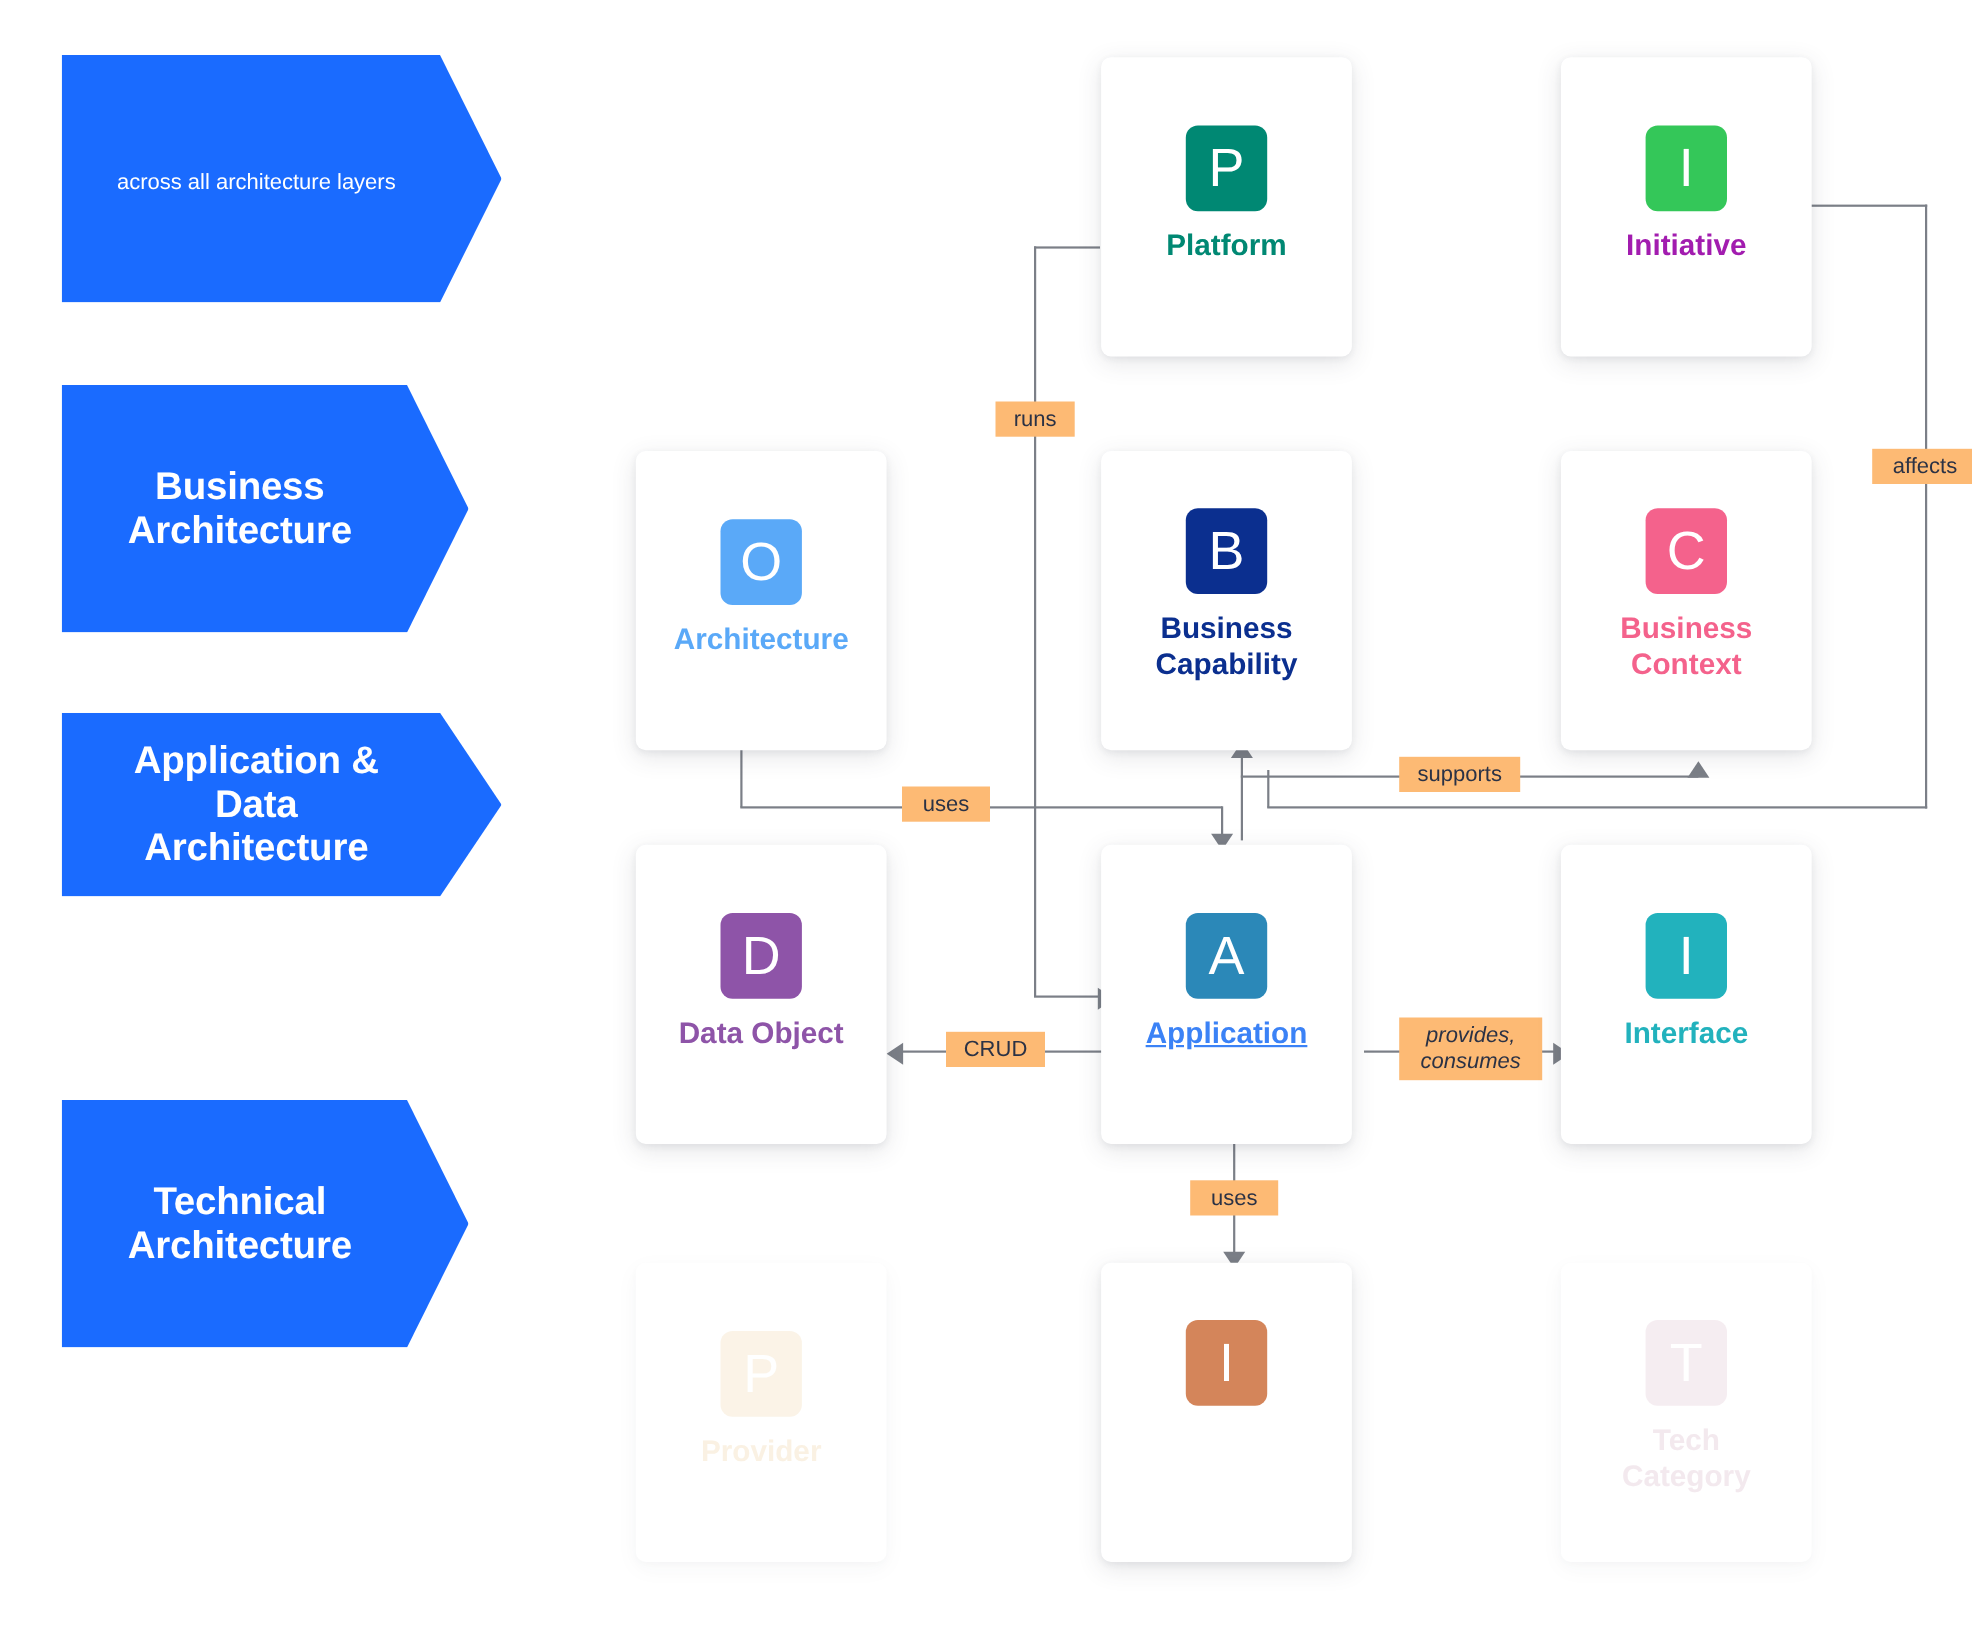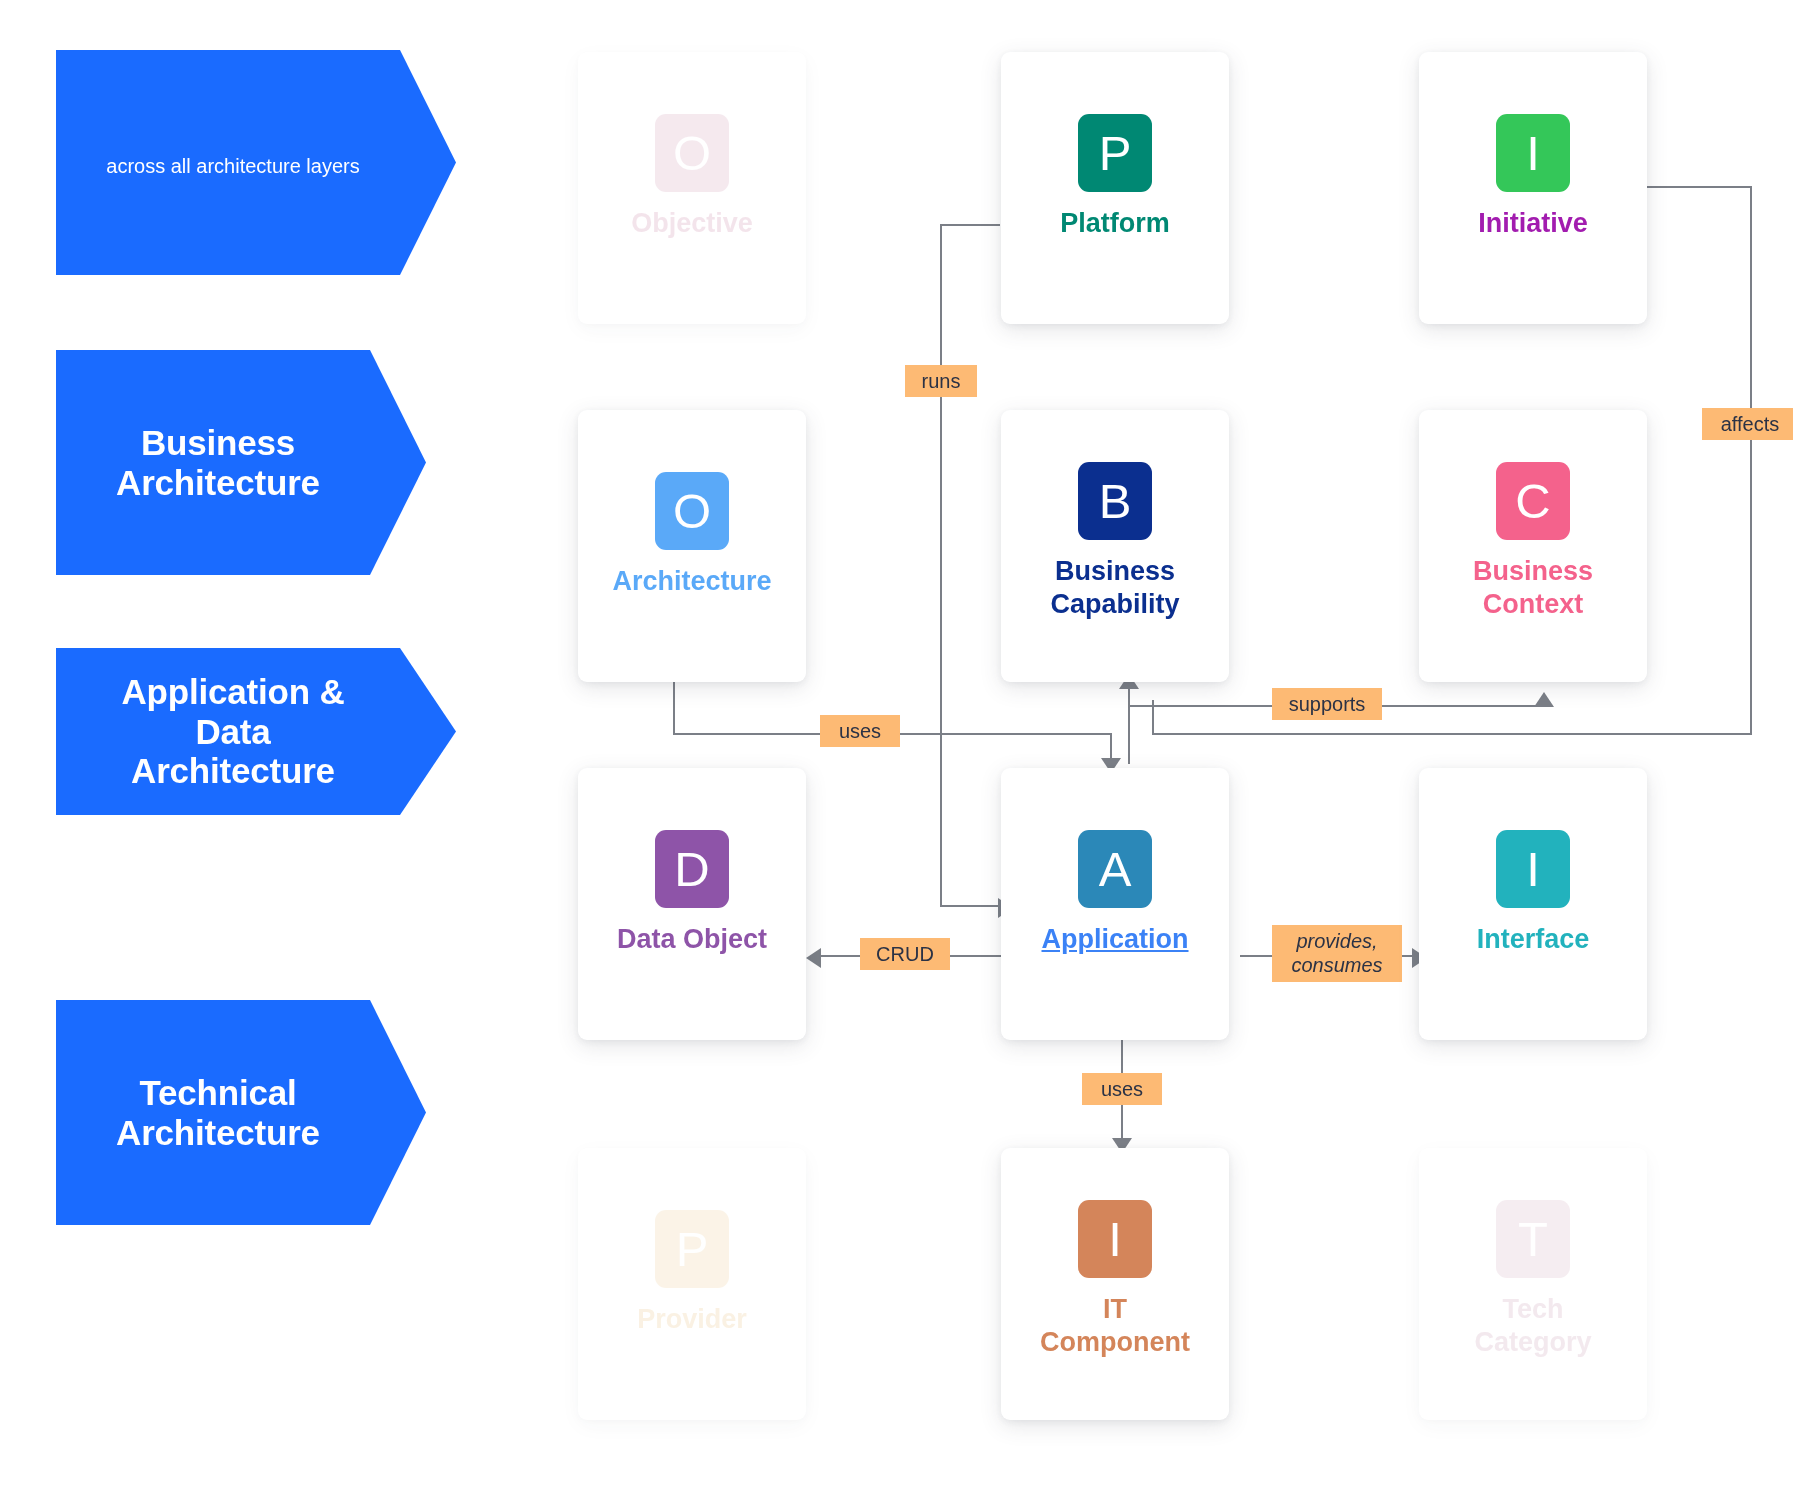--- a/index.html
+++ b/index.html
@@ -154,26 +154,20 @@
 
   <div class="conn h" style="left:1240px;top:955px;width:182px;"></div>
   <div class="arrow right" style="left:1412px;top:948px;"></div>
   <div class="elabel" style="left: 1272px; top: 925px; width: 130px; white-space: pre-line; font-style: italic;">provides,
 consumes</div>
 
   <div class="conn v" style="left:1121px;top:1030px;height:116px;"></div>
   <div class="arrow down" style="left:1112px;top:1138px;"></div>
   <div class="elabel" style="left:1082px;top:1073px;width:80px;">uses</div>
 
-  <div class="card faded" style="left:578px;top:52px;width:228px;height:272px;padding-top:62px;">
-    <div class="glyph" style="background:#e6c6d5;">
-      <span>O</span>
-    </div>
-    <div class="cap" style="color:#e2b9cd;">Objective</div>
-  </div>
 
   <div class="card" style="left:1001px;top:52px;width:228px;height:272px;padding-top:62px;">
     <div class="glyph" style="background:#008873;">
       <span>P</span>
     </div>
     <div class="cap" style="color:#008873;">Platform</div>
   </div>
 
   <div class="card" style="left:1419px;top:52px;width:228px;height:272px;padding-top:62px;">
     <div class="glyph" style="background:#34c759;">
@@ -230,22 +224,20 @@
     <div class="glyph" style="background:#f5e2c2;">
       <span>P</span>
     </div>
     <div class="cap" style="color:#f2dcb6;">Provider</div>
   </div>
 
   <div class="card" style="left:1001px;top:1148px;width:228px;height:272px;padding-top:52px;">
     <div class="glyph" style="background:#d4855a;">
       <span>I</span>
     </div>
-    <div class="cap" style="color: rgb(212, 133, 90); white-space: pre-line;">IT
-Component</div>
   </div>
 
   <div class="card faded" style="left:1419px;top:1148px;width:228px;height:272px;padding-top:52px;">
     <div class="glyph" style="background:#e7d0dc;">
       <span>T</span>
     </div>
     <div class="cap" style="color: rgb(224, 198, 212); white-space: pre-line;">Tech
 Category</div>
   </div>
 

